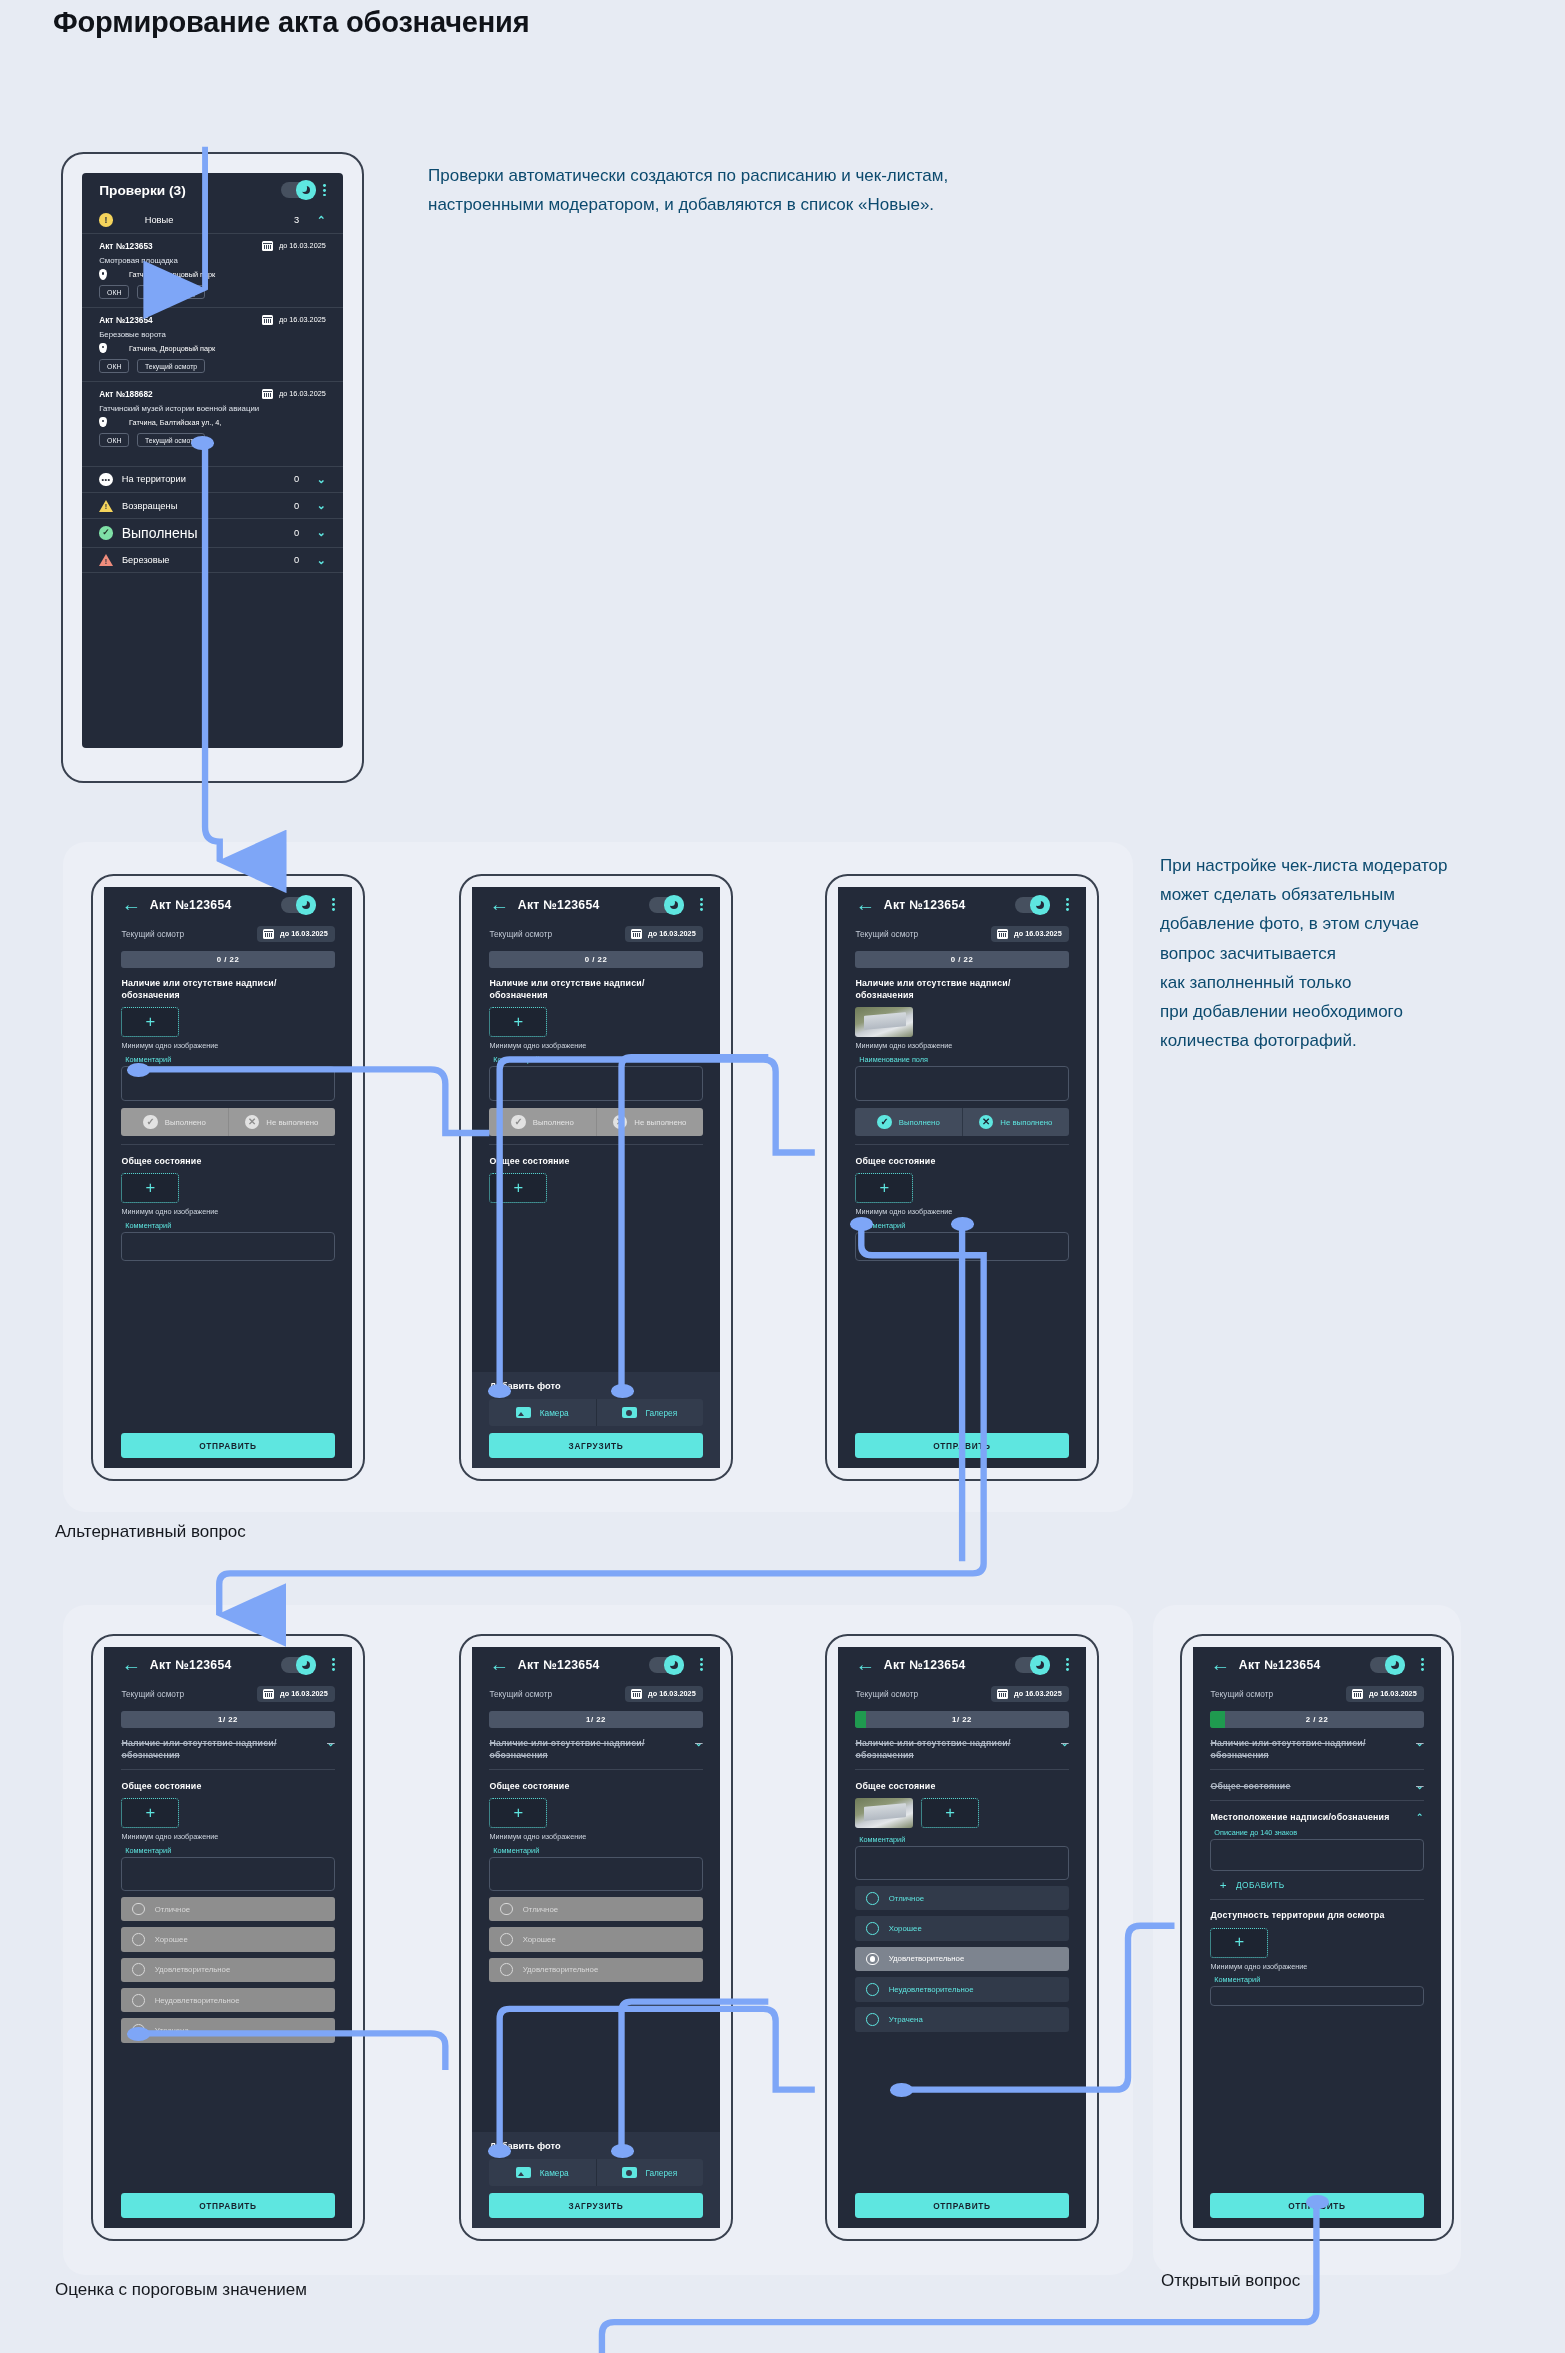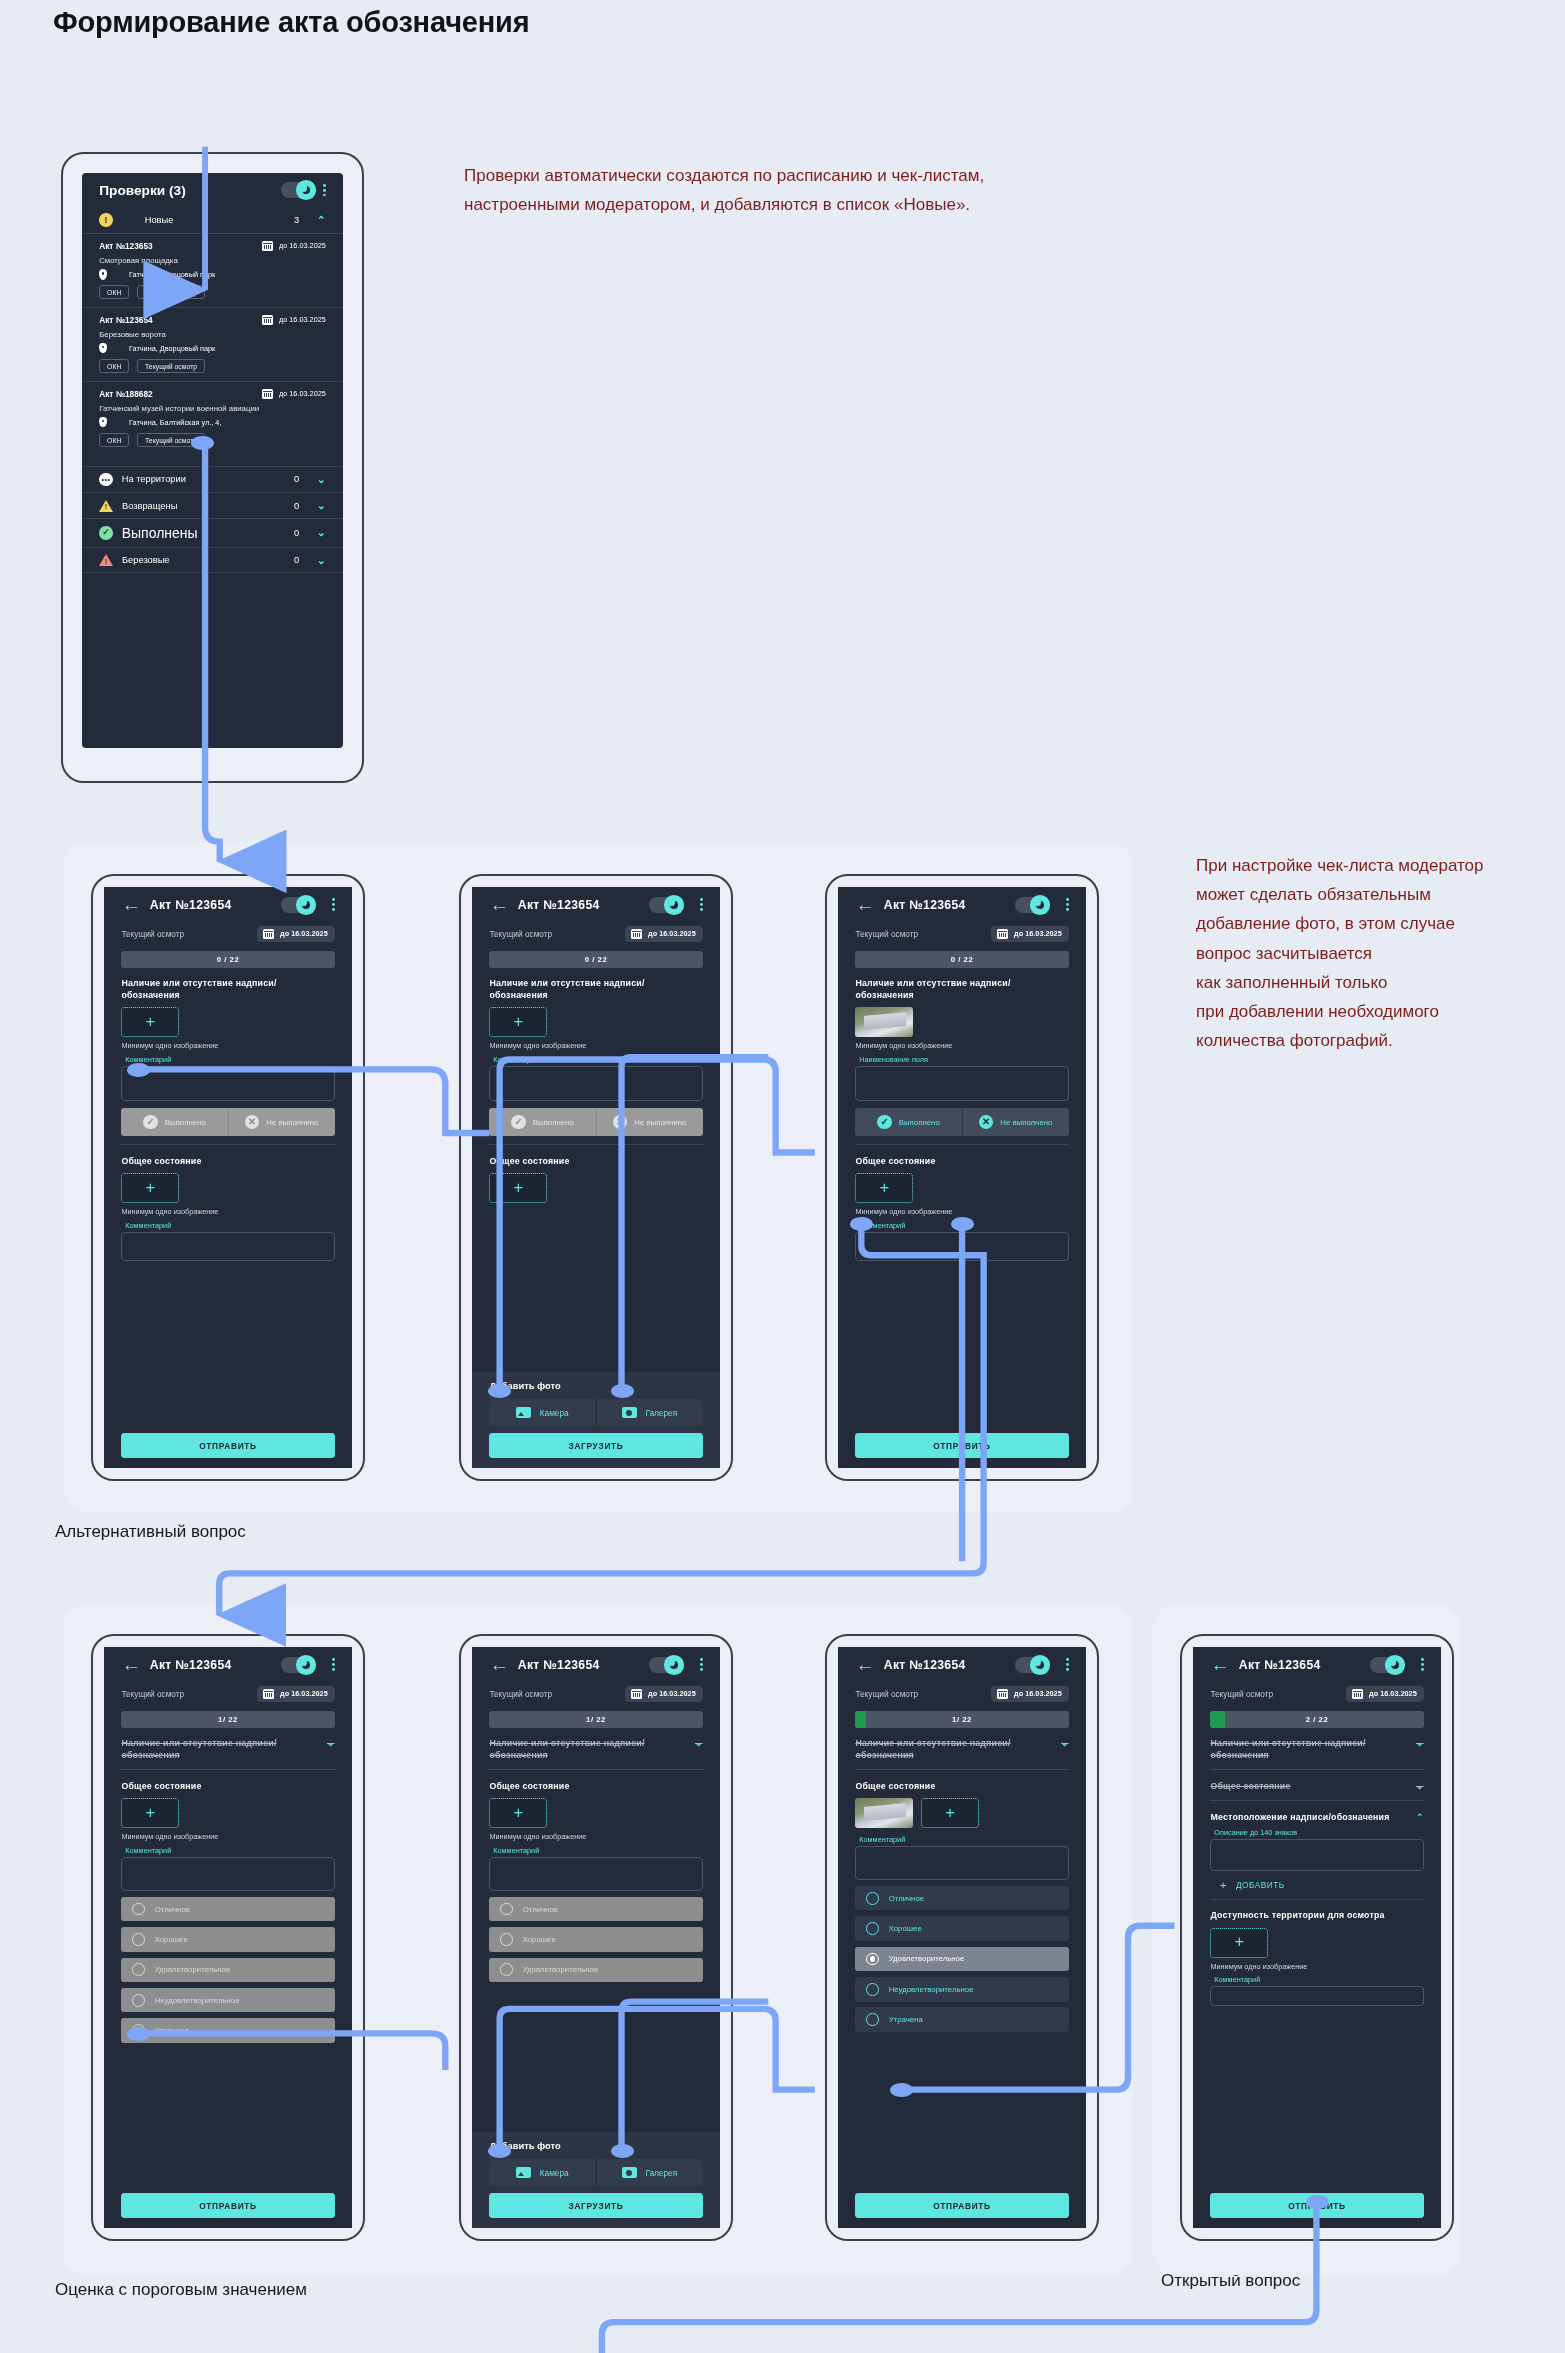--- a/index.html
+++ b/index.html
@@ -10,21 +10,21 @@
     color:#11151c;
     overflow:hidden;
   }
   
   .page-title{
     position:absolute; left:53px; top:5.9px;
     font-size:29px; font-weight:bold; letter-spacing:-0.2px;
     color:#101319; white-space:nowrap;
   }
   
-  .annot{ position:absolute; font-size:17px; line-height:1.72; color:#7f1d1d;margin-left:36px; }
+  .annot{ position:absolute; font-size:17px; line-height:1.72; color:#0c4a6e; }
   .caption{ position:absolute; font-size:17px; color:#15181e; white-space:nowrap; }
 
   
   .start-node{
     position:absolute; left:178px; top:210px; width:54px; height:78px;
     border:3.4px solid #7ea6f7; border-radius:50%; background:#dde6fb;
   }
   .start-label{
     position:absolute; left:241px; top:216px; font-size:17.6px; line-height:1.68; color:#15181e;
   }

